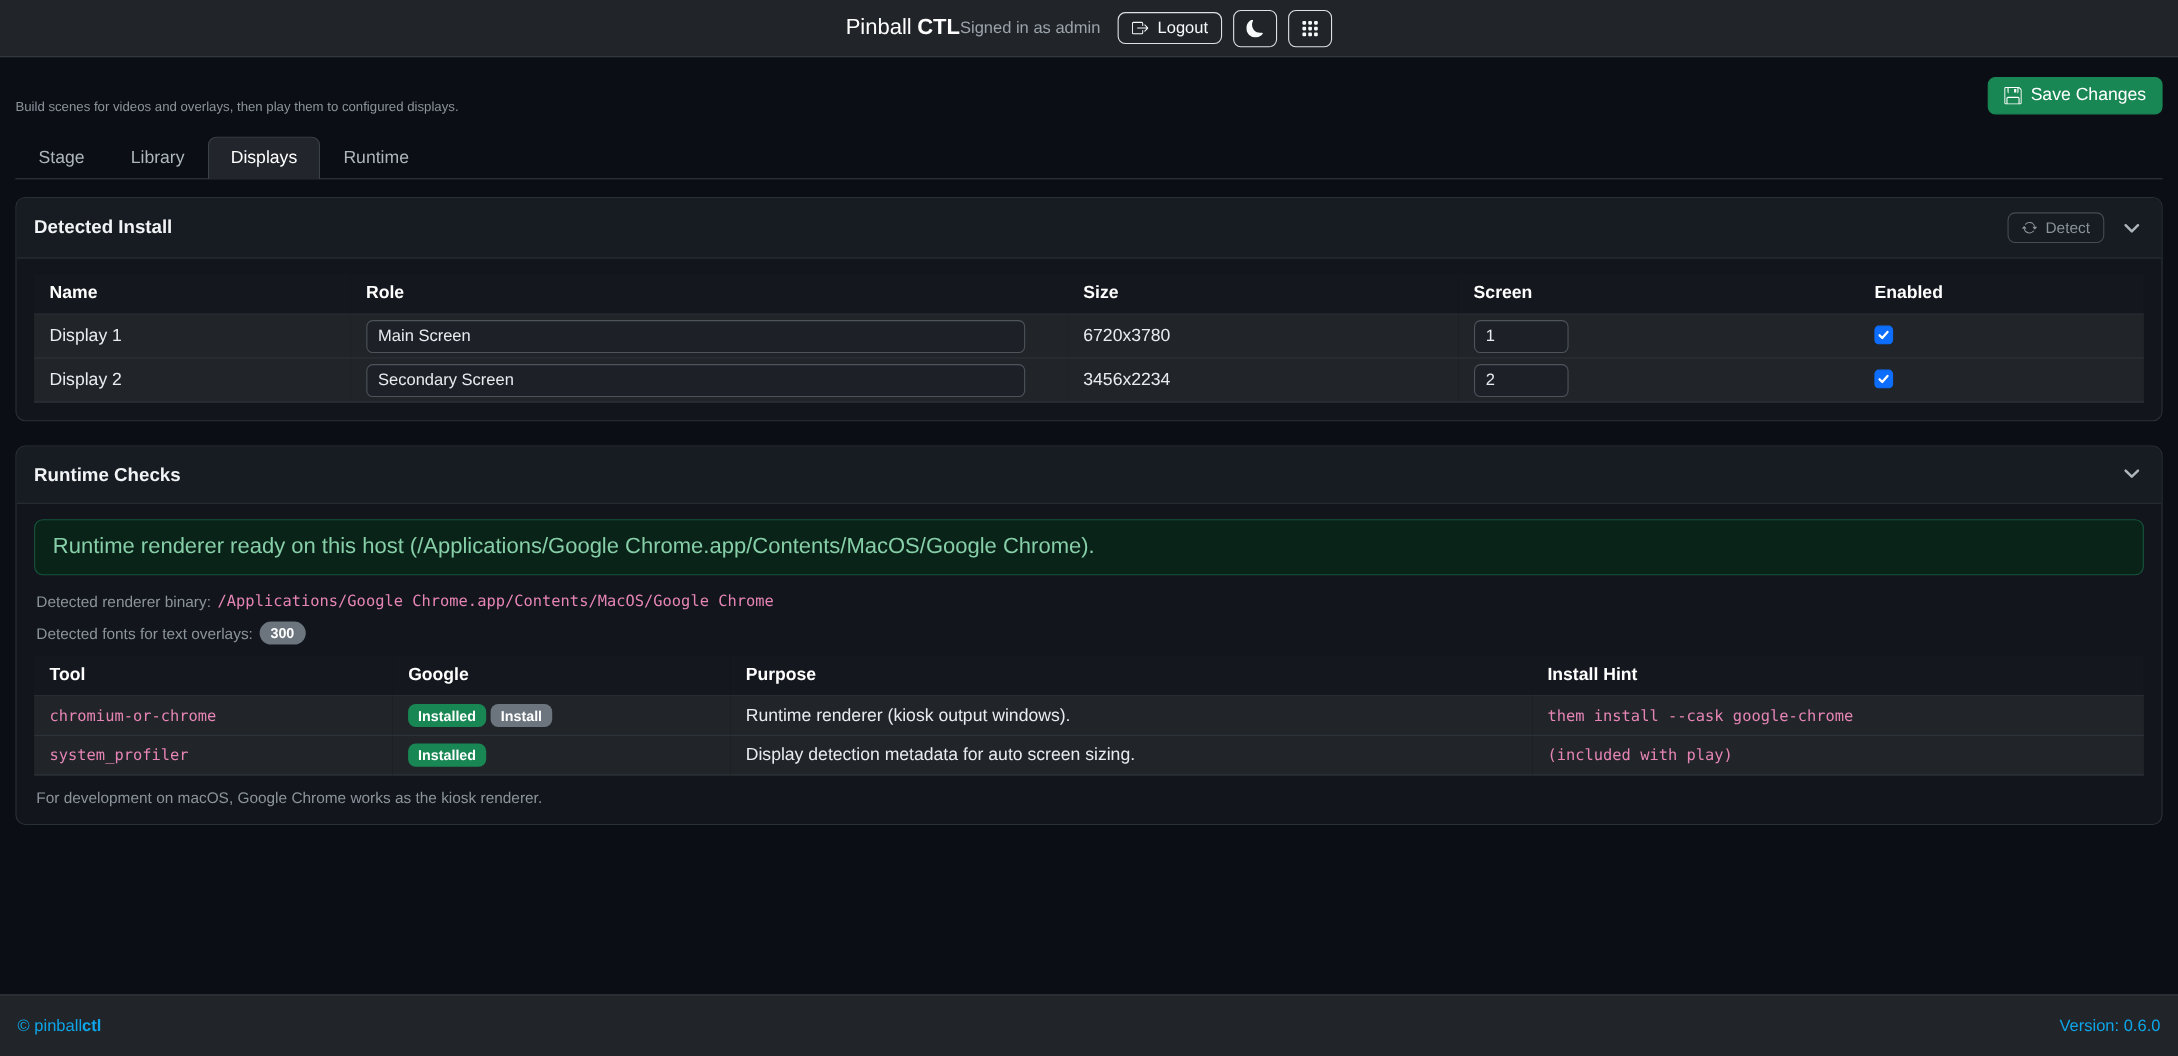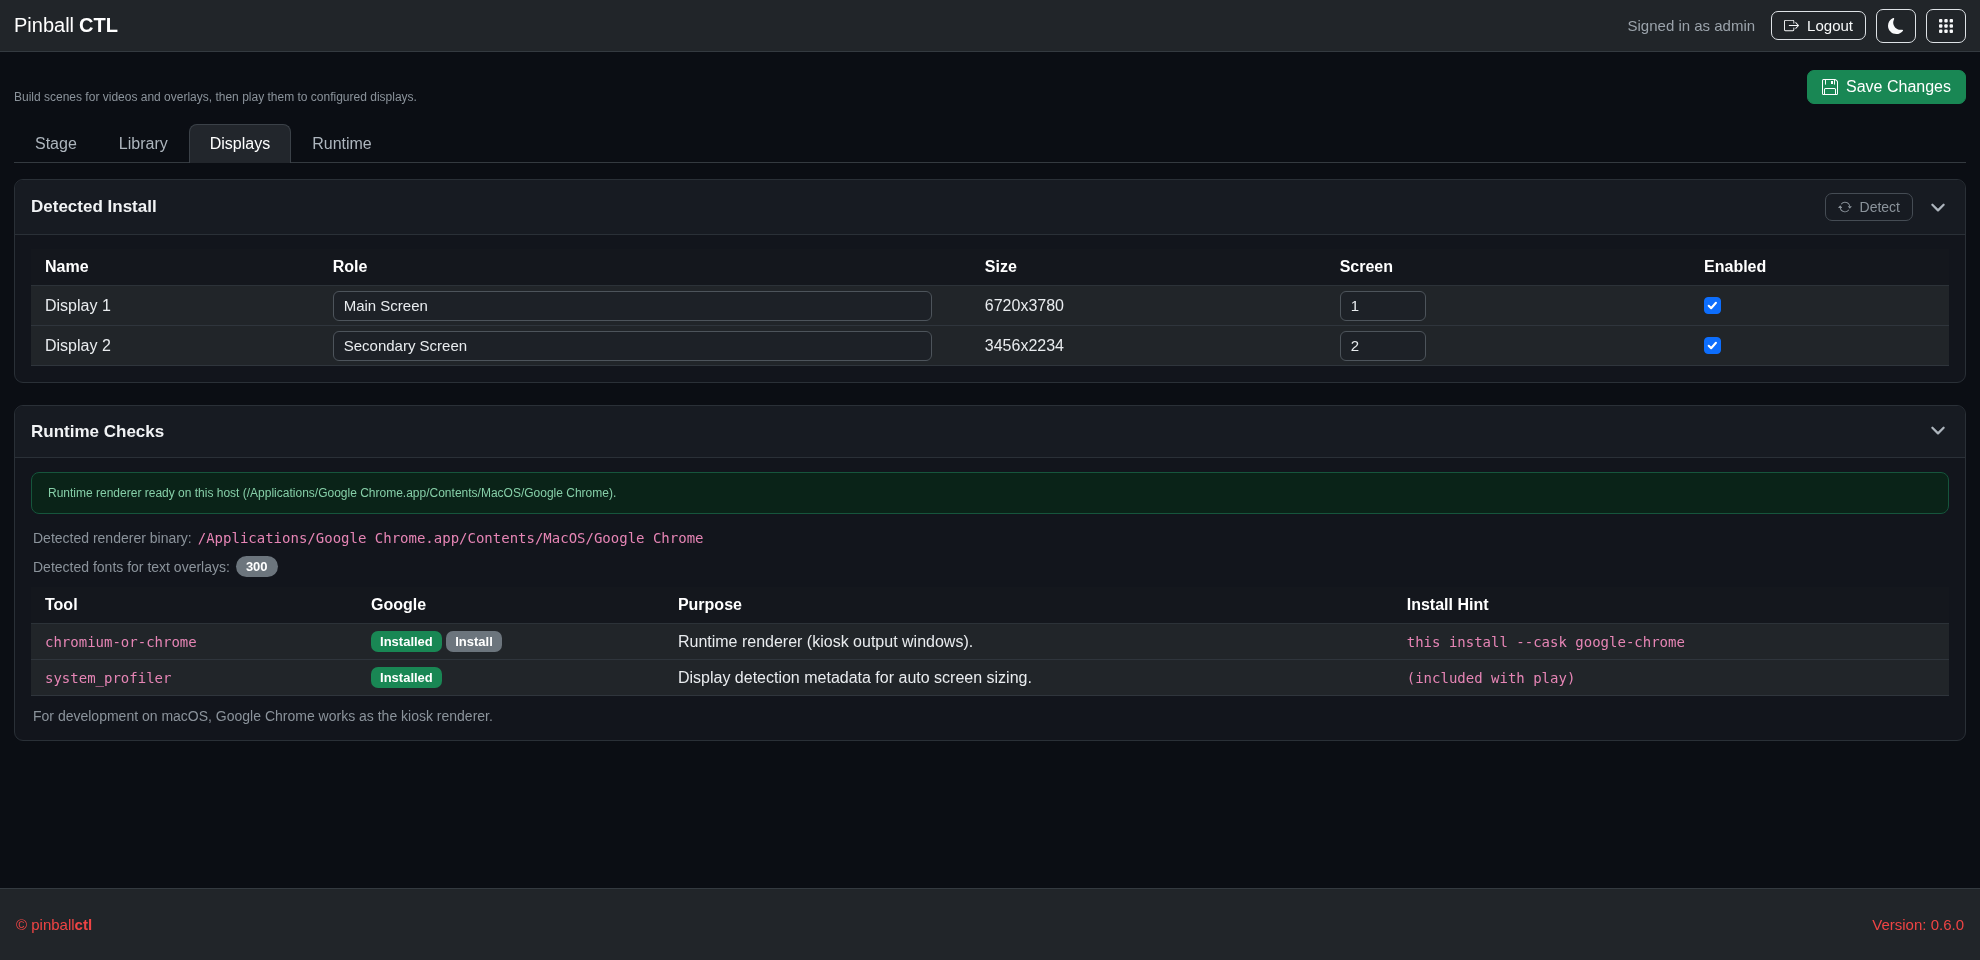--- a/index.html
+++ b/index.html
@@ -6,21 +6,21 @@
   * { margin:0; padding:0; box-sizing:border-box; }
   html,body { width:1980px; height:960px; }
   body {
     font-family:"Liberation Sans","DejaVu Sans",sans-serif;
     background:#0b0e14; color:#e9ecef;
     display:flex; flex-direction:column; overflow:hidden;
   }
   
   .navbar {
     height:52px; background:#212529; border-bottom:1px solid #343a40;
-    display:flex; align-items:center; justify-content:space-between;
+    display:flex; align-items:center; justify-content:center;
     padding:0 14px; flex:0 0 auto;
   }
   .brand { font-size:20px; color:#fff; display:flex; gap:5px; align-items:baseline; cursor:pointer; }
   .brand b { font-weight:700; }
   .nav-right { display:flex; align-items:center; gap:10px; }
   .signed-in { color:#9ba3ab; font-size:15px; margin-right:6px; }
   .btn {
     display:inline-flex; align-items:center; gap:8px;
     border-radius:7px; font-size:15px; cursor:pointer;
     background:transparent; border:1px solid #dee2e6; color:#f8f9fa;
@@ -82,38 +82,38 @@
   }
   .num-input { width:86px; }
   .checkbox {
     width:17px; height:17px; background:#0d6efd; border:1px solid #0d6efd;
     border-radius:4px; display:inline-flex; align-items:center; justify-content:center;
     cursor:pointer;
   }
   
   .alert-success {
     background:#0a2318; border:1px solid #16553c; color:#86cfa8;
-    border-radius:8px; padding:13px 16px; font-size:12px; margin-bottom:16px;
+    border-radius:8px; padding:13px 16px; font-size:20px; margin-bottom:16px;
   }
   .meta-line { font-size:14px; color:#8b939b; margin:0 0 10px 2px; display:flex; align-items:center; gap:6px; }
   code, .code { font-family:"DejaVu Sans Mono","Liberation Mono",monospace; color:#e685b5; font-size:14px; }
   .badge { display:inline-block; font-size:13px; font-weight:700; color:#fff; padding:4px 9px; border-radius:7px; line-height:1; }
   .badge-green { background:#198754; }
   .badge-gray { background:#6c757d; }
   .badge-pill { background:#6c757d; border-radius:20px; padding:4px 10px; }
   .tools-table { margin-top:4px; }
   .tools-table td { height:36px; }
   .tools-table col.t-tool { width:17%; } .tools-table col.t-status { width:16%; }
   .tools-table col.t-purpose { width:38%; } .tools-table col.t-hint { width:29%; }
   .note { font-size:14px; color:#8b939b; margin-top:12px; margin-left:2px; }
   
   .footer {
-    flex:0 0 auto; height:72px; background:#212529; border-top:1px solid #343a40;
+    flex:0 0 auto; height:56px; background:#212529; border-top:1px solid #343a40;
     display:flex; align-items:center; justify-content:space-between;
-    padding:0 16px; font-size:15px; color:#ef4444;
+    padding:0 16px; font-size:15px; color:#0ea5e9;
   }
   .footer b { font-weight:700; }
 </style>
 </head>
 <body>
 
 <nav class="navbar">
   <div class="brand">
     <span>Pinball</span>
     <b>CTL</b>
@@ -289,21 +289,21 @@
           </tr>
         </thead>
         <tbody>
           <tr>
             <td><code>chromium-or-chrome</code></td>
             <td>
               <span class="badge badge-green">Installed</span>
               <span class="badge badge-gray">Install</span>
             </td>
             <td>Runtime renderer (kiosk output windows).</td>
-            <td><code>this install --cask google-chrome</code></td>
+            <td><code>them install --cask google-chrome</code></td>
           </tr>
           <tr>
             <td><code>system_profiler</code></td>
             <td><span class="badge badge-green">Installed</span></td>
             <td>Display detection metadata for auto screen sizing.</td>
             <td><code>(included with play)</code></td>
           </tr>
         </tbody>
       </table>
 

